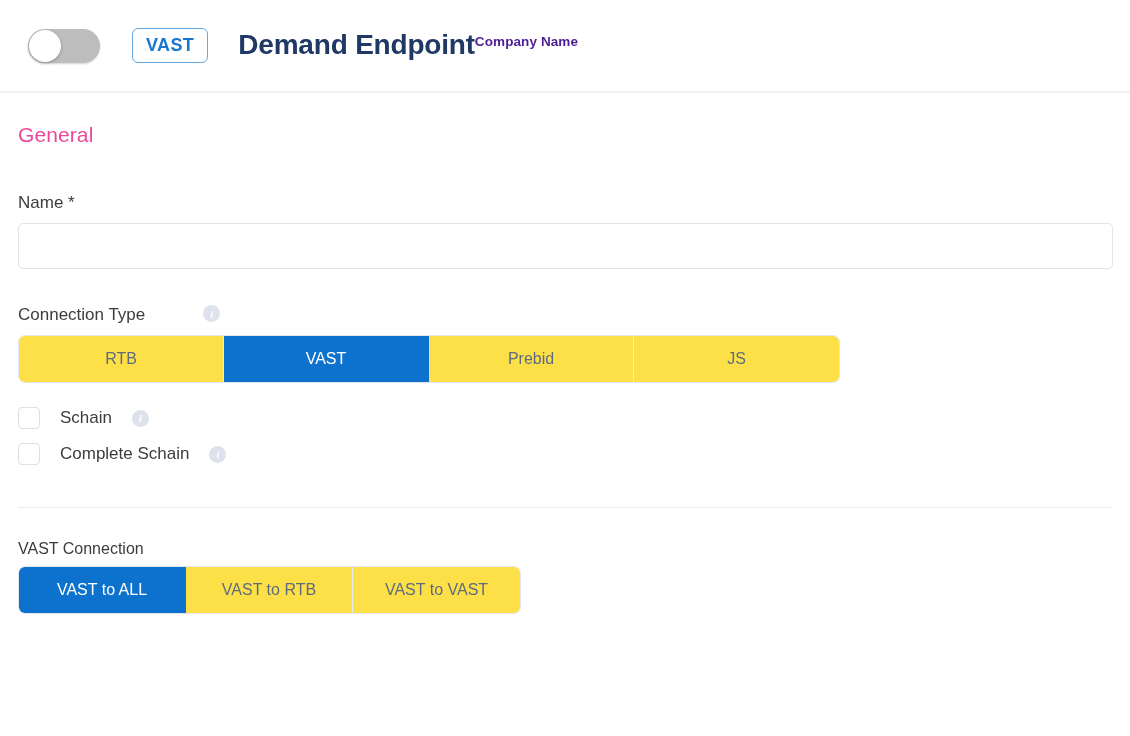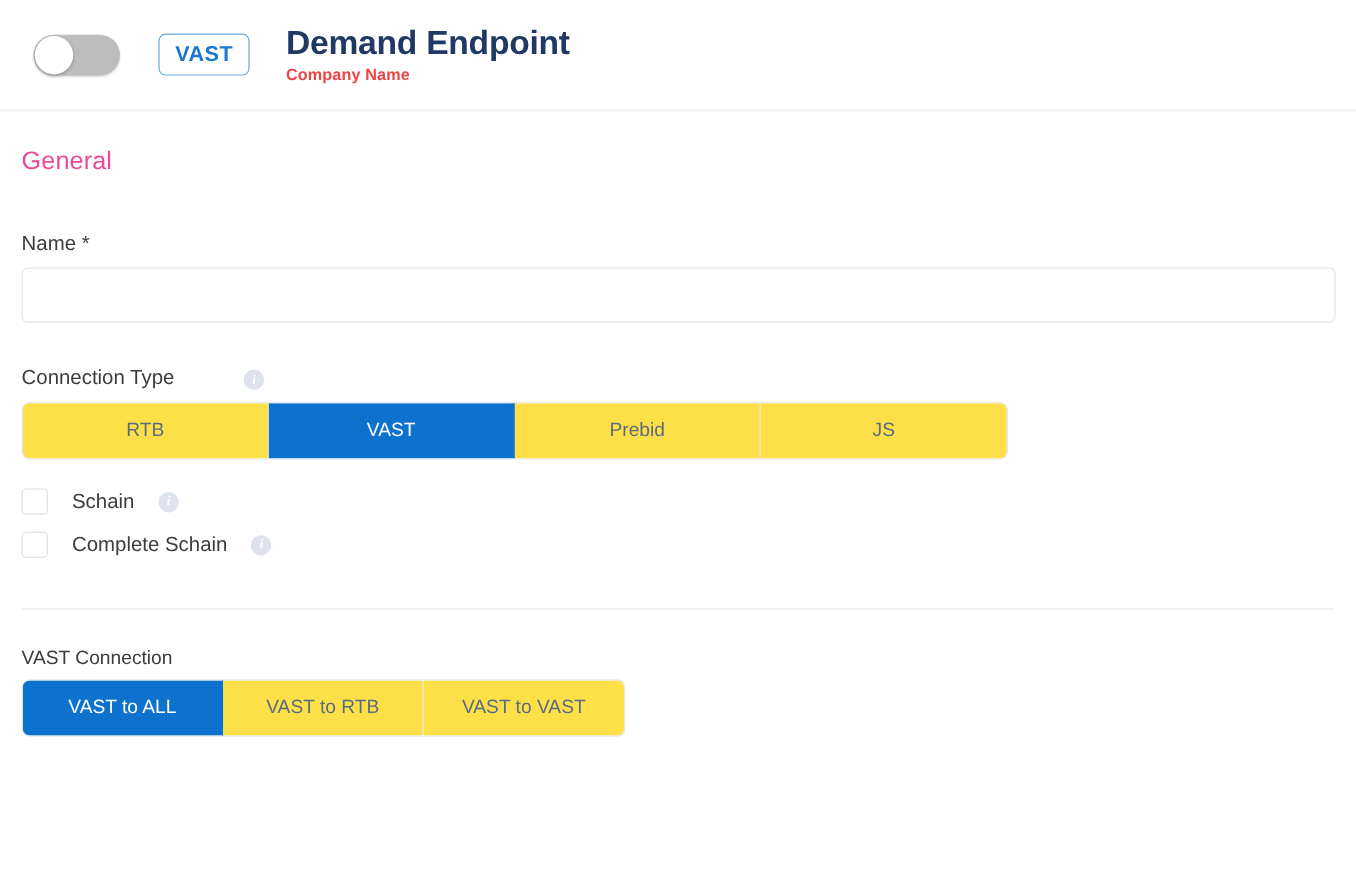--- a/index.html
+++ b/index.html
@@ -55,55 +55,55 @@
     font-weight: bold;
     font-size: 18px;
     letter-spacing: 0.4px;
     padding: 7px 13px 8px 13px;
     line-height: 1;
     cursor: pointer;
   }
   .title-block {
     margin-left: 30px;
     display: flex;
-    flex-direction: column;
+    flex-direction: row;
     justify-content: center;
   }
   .title-main {
     font-size: 28px;
     font-weight: bold;
     color: #1f3864;
     line-height: 1.08;
     letter-spacing: -0.2px;
   }
   .title-sub {
     font-size: 13.5px;
     font-weight: bold;
-    color: #ef4444;
+    color: #4c1d95;
     margin-top: 4px;
     letter-spacing: 0.1px;
   }
 
   
   .content {
     padding: 0 18px;
   }
   .section-title {
     font-size: 21px;
     color: #ec4899;
     margin-top: 30px;
     margin-bottom: 0;
     letter-spacing: 0.1px;
   }
   .field-label {
     font-size: 17px;
     color: #3c3c3c;
     margin-top: 46px;
     display: flex;
-    align-items: flex-end;
+    align-items: flex-start;
   }
   .field-label.tight { margin-top: 36px; gap: 44px; }
 
   .info-icon {
     display: inline-flex;
     align-items: center;
     justify-content: center;
     width: 17px;
     height: 17px;
     border-radius: 50%;

